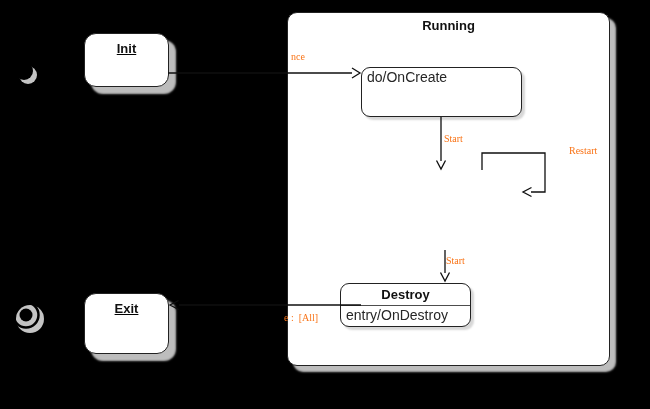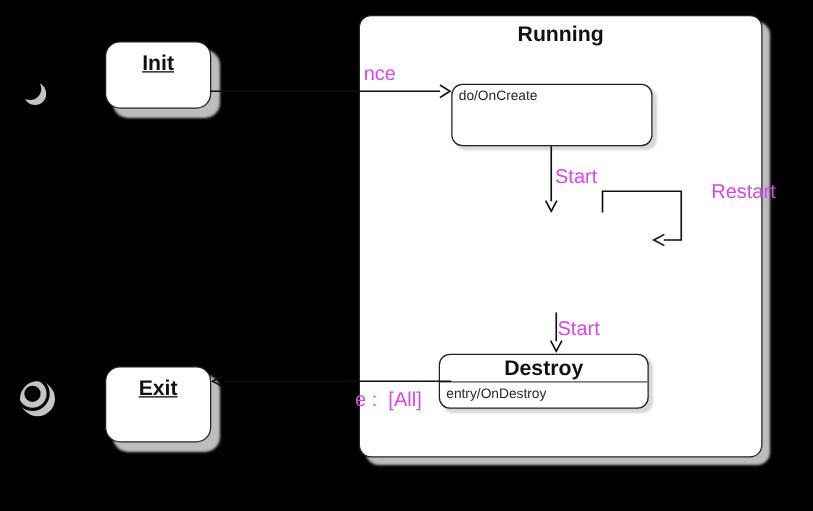--- a/index.html
+++ b/index.html
@@ -8,33 +8,33 @@
     font-family:"Liberation Sans",sans-serif;overflow:hidden;
   }
   .node{
     position:absolute;background:#ffffff;border:1.4px solid #222222;
     box-sizing:border-box;
   }
   .simple{border-radius:12px;box-shadow:7px 7px 2px #bdbdbd;text-decoration:underline;}
   .composite{border-radius:10px;box-shadow:6px 6px 2px #bdbdbd;}
   .sub{border-radius:9px;box-shadow:3px 3px 2px #d7d7d7;}
   .stitle{
-    font-weight:bold;font-size:17px;color:#111111;text-align:center;
+    font-weight:bold;font-size:13px;color:#111111;text-align:center;
   }
   .simple .stitle{padding-top:7px;}
   .comp-title{padding-top:5px;}
   .sub .stitle{
     display:flex;align-items:center;justify-content:center;
     border-bottom:1px solid #4d4d4d;
   }
   .actions{
-    padding:3px 5px 0 5px;font-size:11px;line-height:13.8px;color:#262626;
+    padding:3px 5px 0 5px;font-size:14px;line-height:13.8px;color:#262626;
   }
   .tlabel{
-    position:absolute;font-size:16px;color:#d946ef;white-space:pre;
+    position:absolute;font-size:10px;color:#f97316;white-space:pre;font-family:Liberation Serif, serif;
   }
   svg.overlay{position:absolute;left:0;top:0;pointer-events:none;}
   svg.pseudo{position:absolute;}
 </style>
 </head>
 <body>
 
 <div class="canvas">
 
   <svg class="pseudo" style="left:10px;top:58px" width="34" height="34">
@@ -60,21 +60,21 @@
     <div class="stitle comp-title">Running</div>
   </div>
 
   <div class="node sub" style="left:361px;top:67px;width:161px;height:50px">
     <div class="actions">
       <div>do/OnCreate</div>
     </div>
   </div>
 
 
-  <div class="node sub" style="left:351px;top:283px;width:168px;height:44px">
+  <div class="node sub" style="left:340px;top:283px;width:131px;height:44px">
     <div class="stitle" style="height:21px">Destroy</div>
     <div class="actions">
       <div>entry/OnDestroy</div>
     </div>
   </div>
 
   <div class="tlabel" style="left:291px;top:51px">nce</div>
   <div class="tlabel" style="left:444px;top:133px">Start</div>
   <div class="tlabel" style="left:569px;top:145px">Restart</div>
   <div class="tlabel" style="left:446px;top:255px">Start</div>

